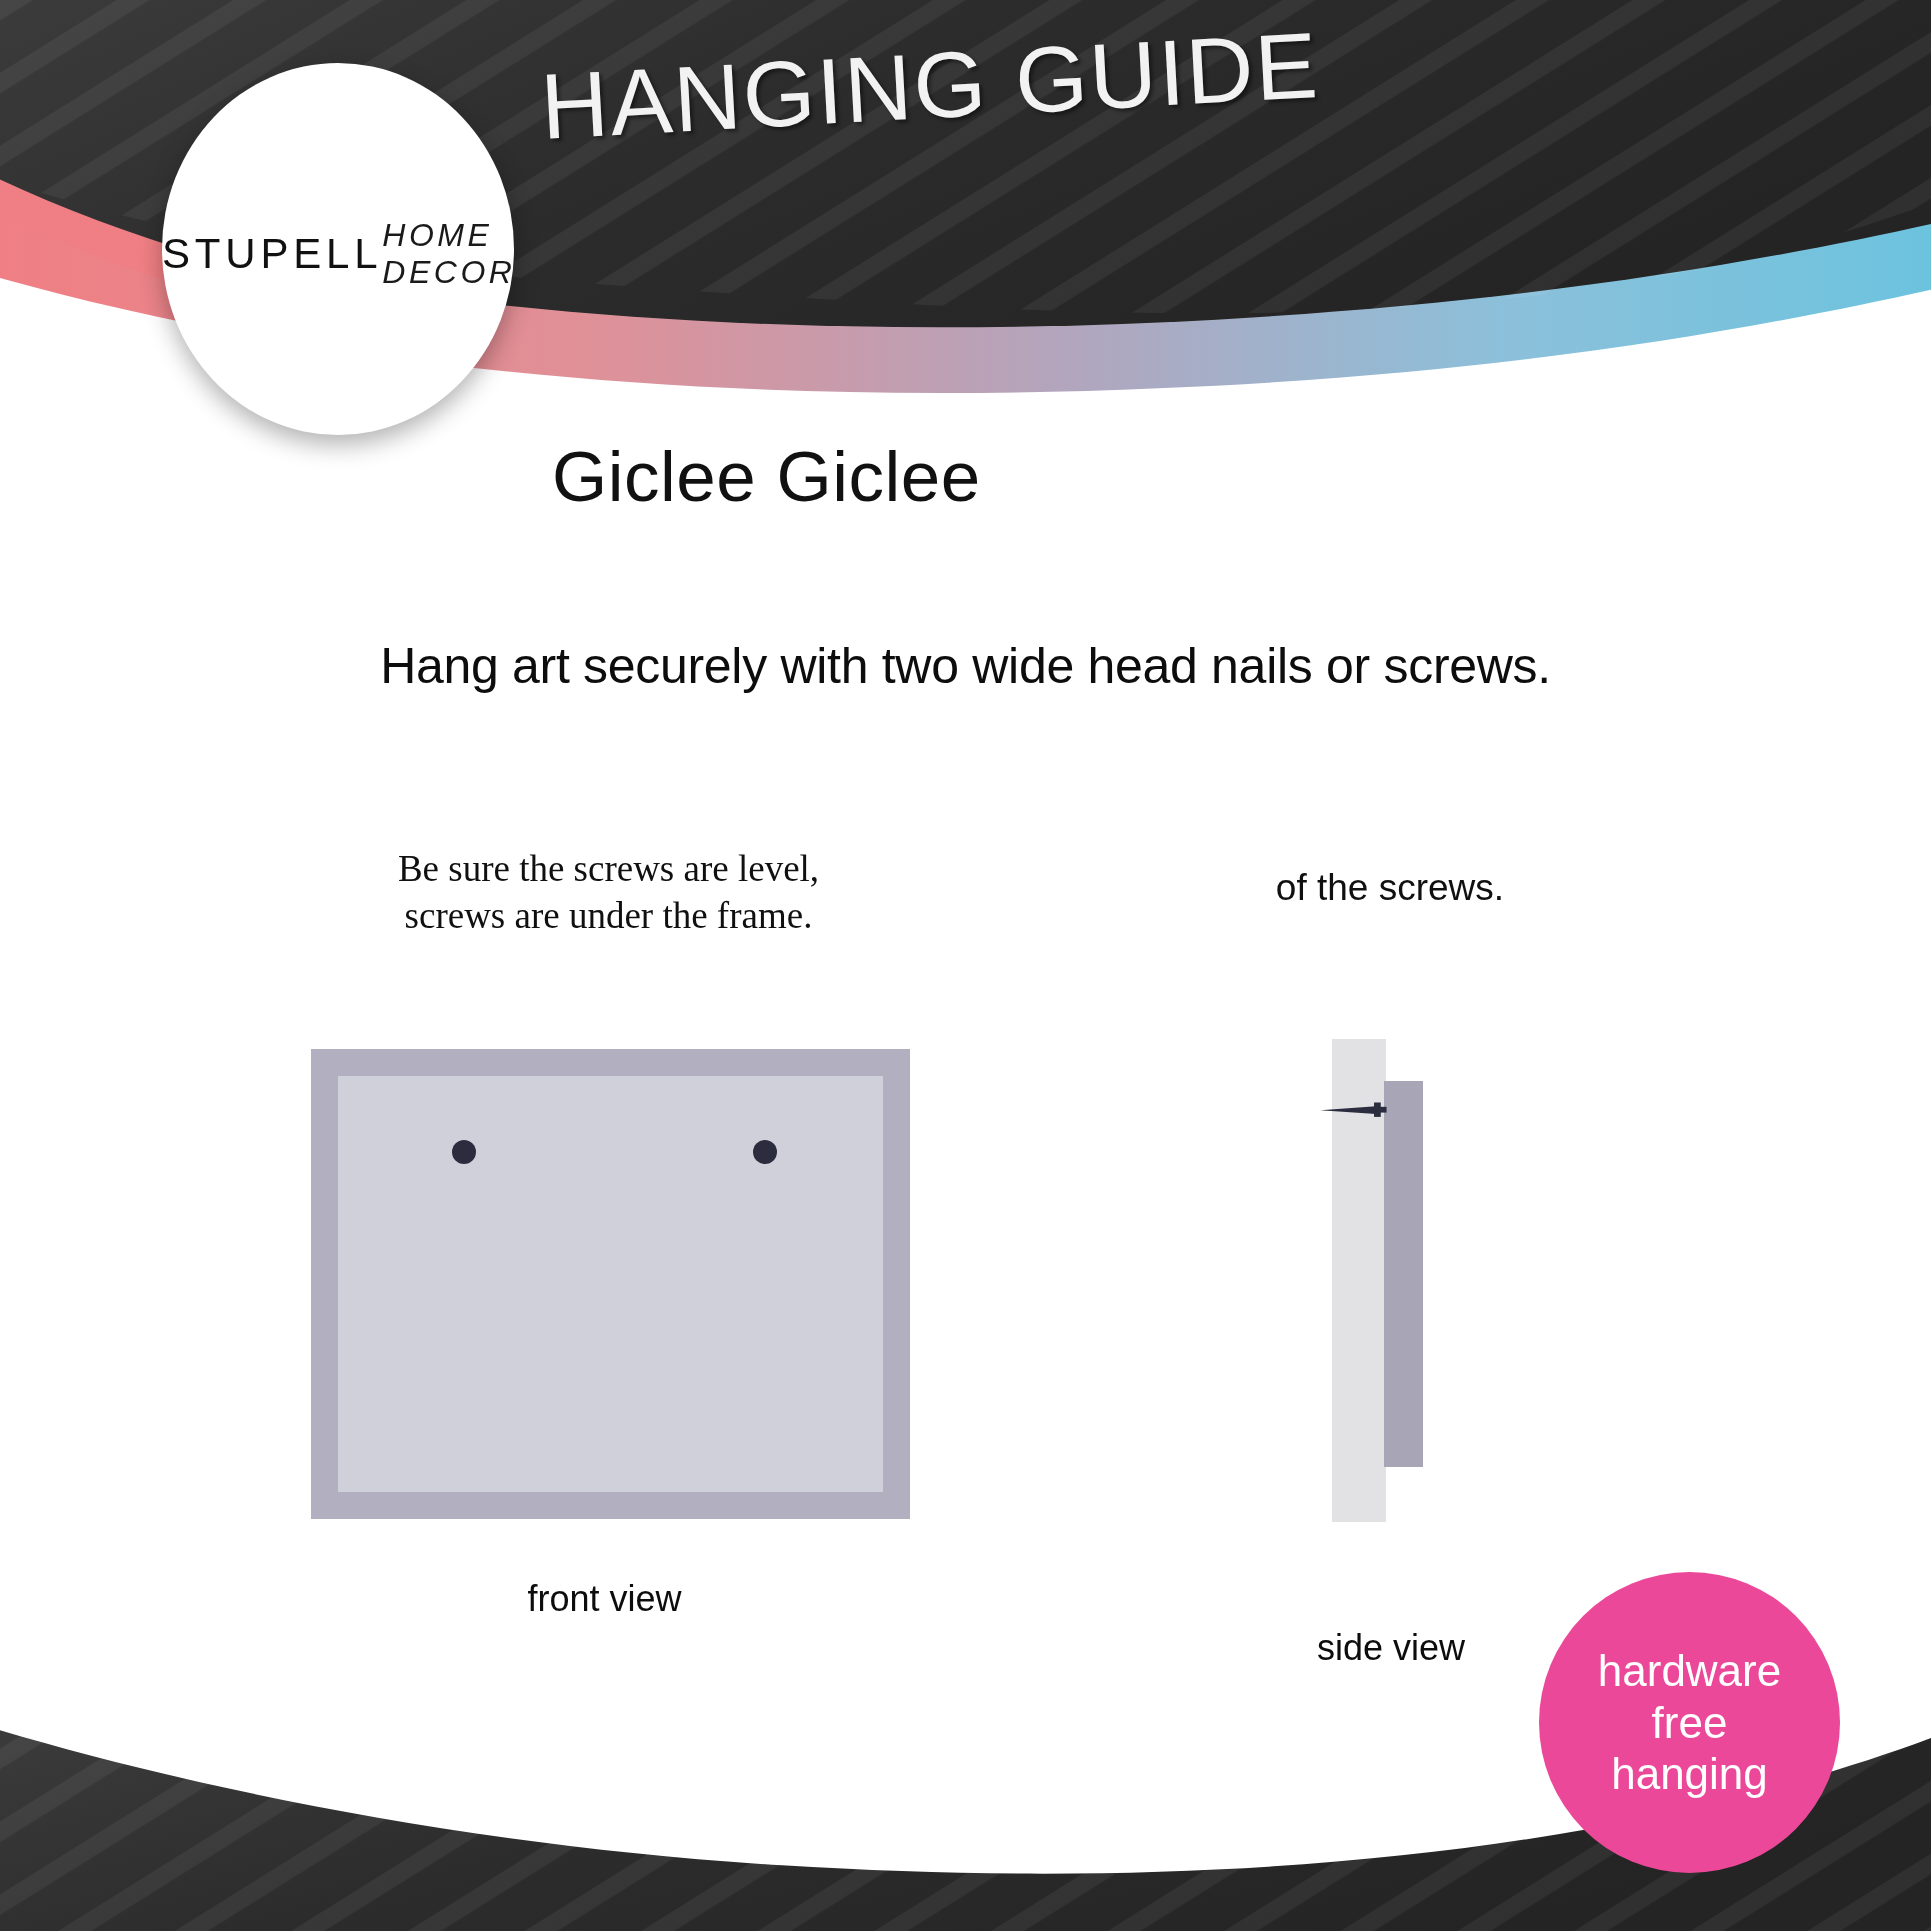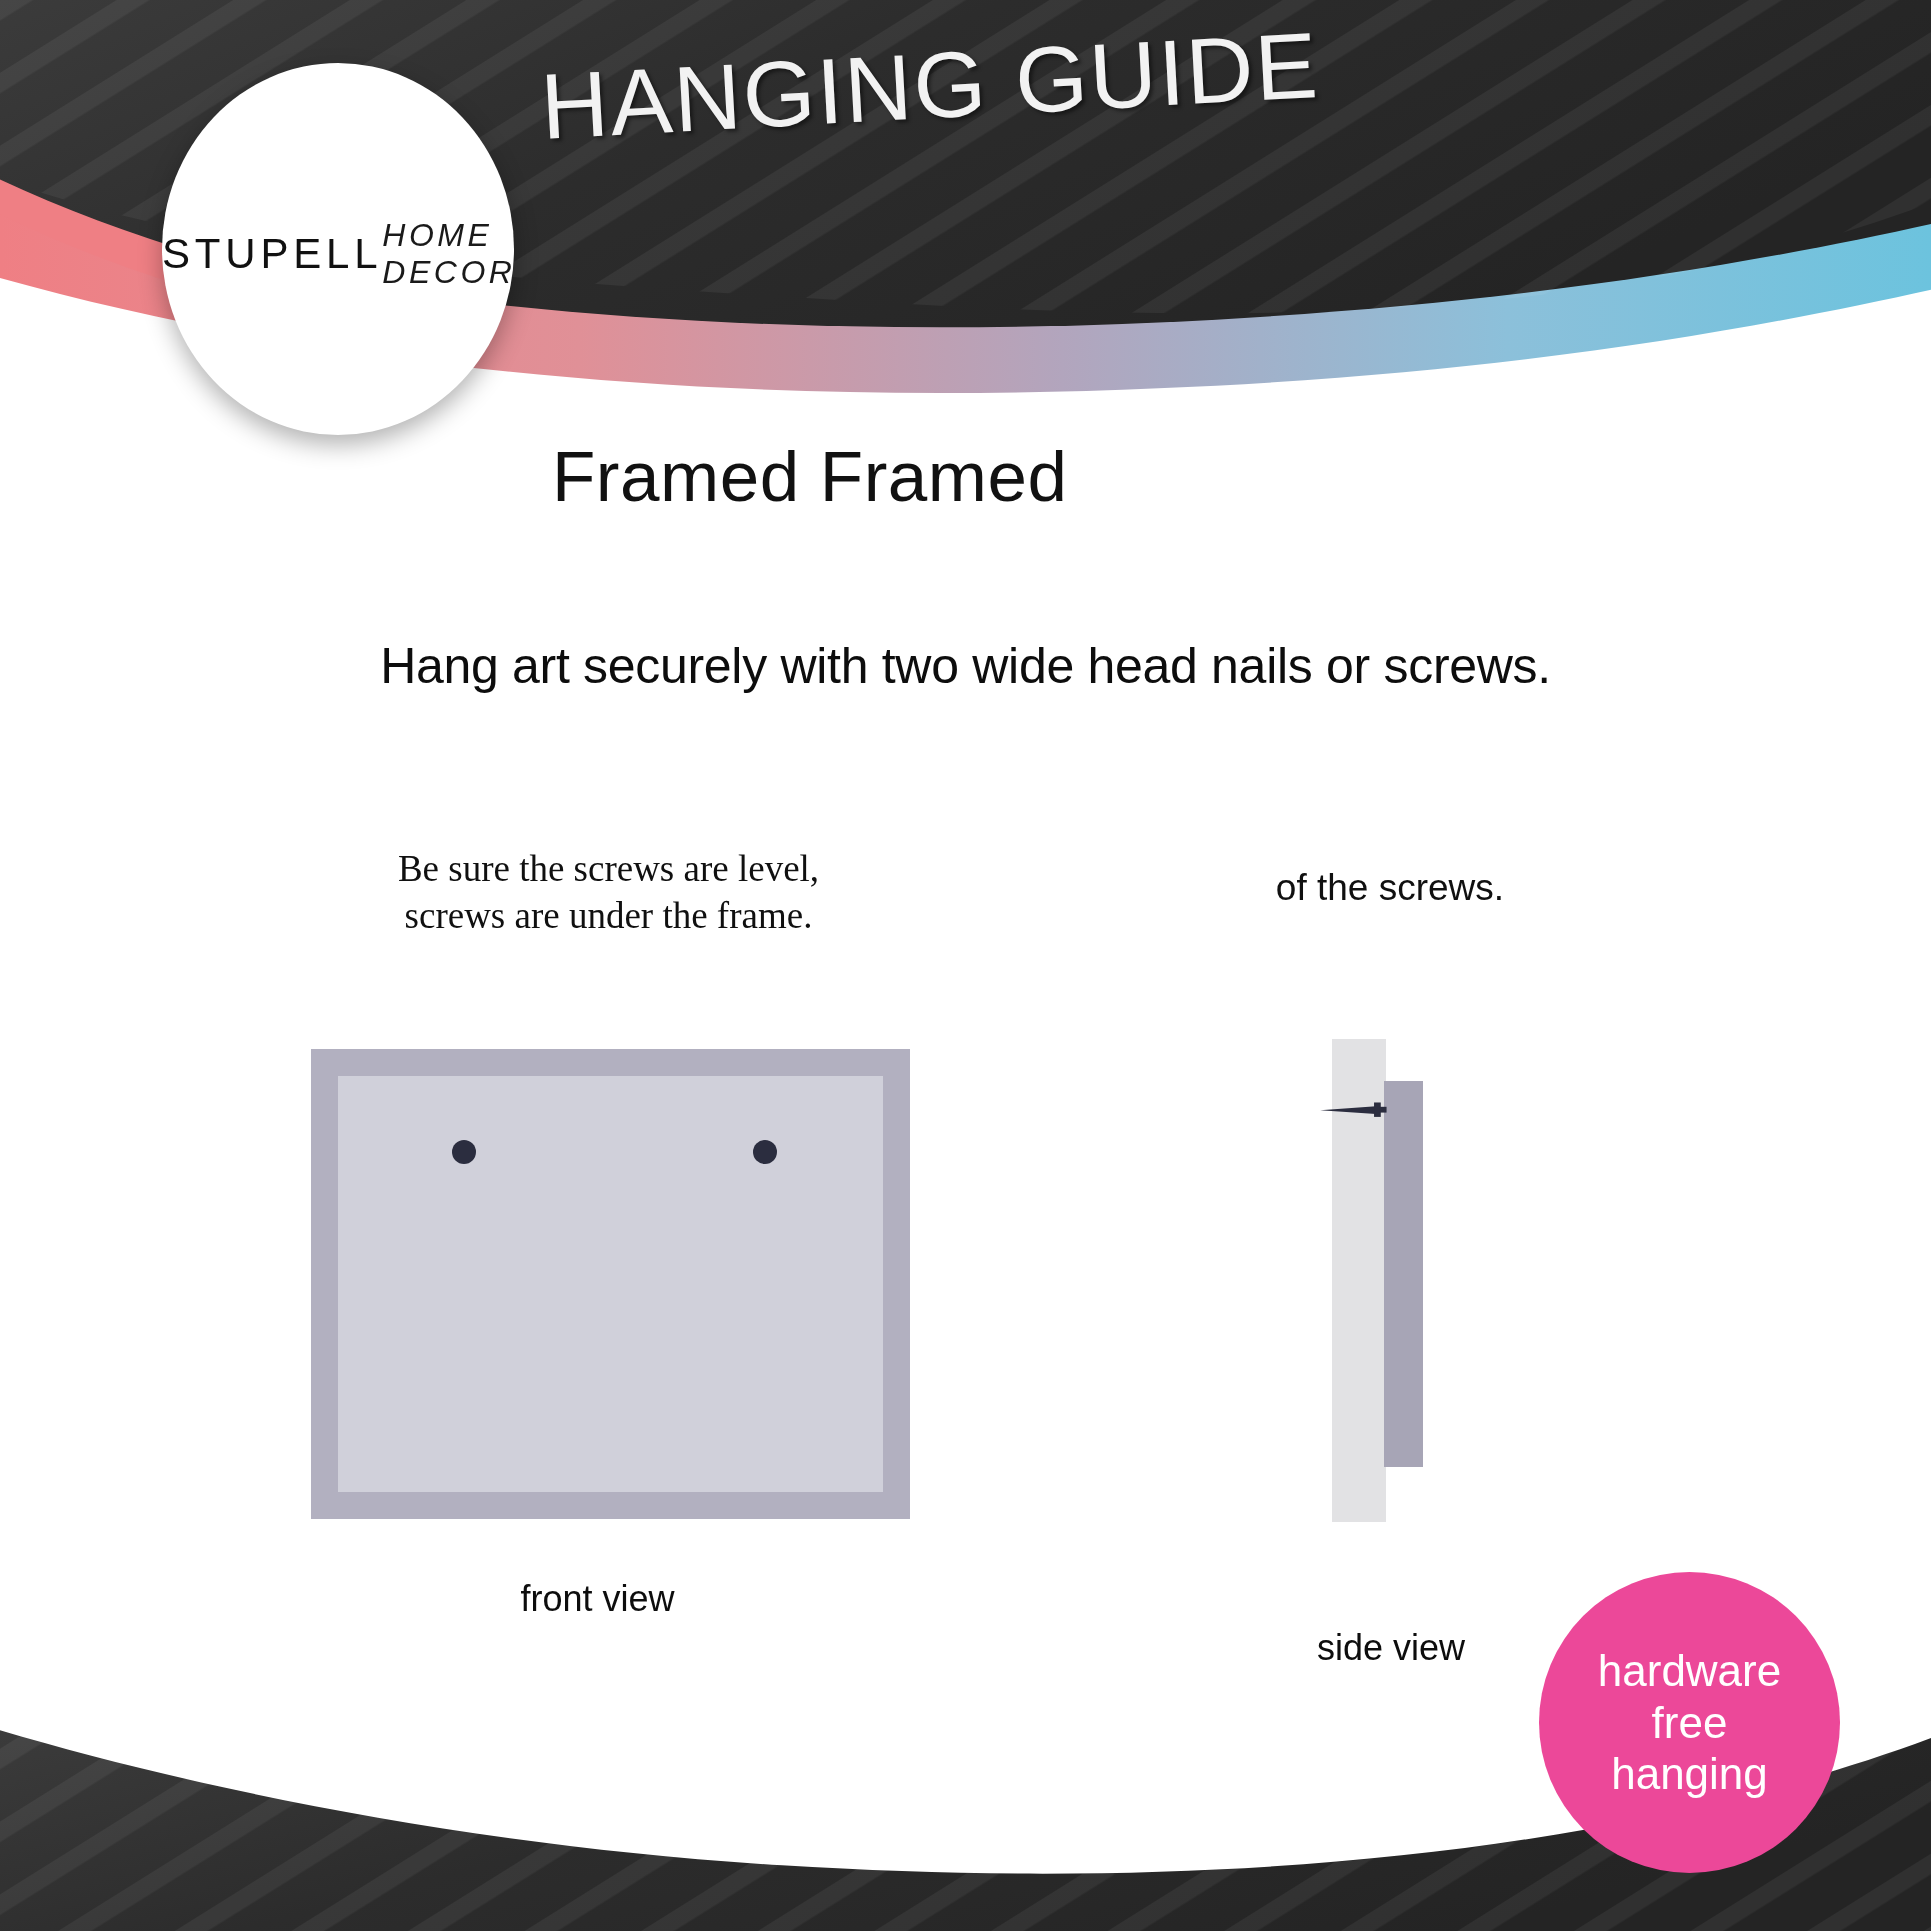--- a/index.html
+++ b/index.html
@@ -206,21 +206,21 @@
 
   
   .view-label {
     position: absolute;
     font-family: "Liberation Sans", sans-serif;
     font-size: 36px;
     color: #0d0d0d;
     text-align: center;
     z-index: 6;
   }
-  #label-front { left: 298px; top: 1578px; width: 599px; }
+  #label-front { left: 305px; top: 1578px; width: 599px; }
   #label-side  { left: 1246px; top: 1595px; width: 290px; margin-top: 32px; }
 
   
   #hardware-badge {
     position: absolute;
     left: 1539px;
     top: 1572px;
     width: 301px;
     height: 301px;
     border-radius: 50%;
@@ -324,21 +324,21 @@
         <path d="M183 50 C162 63 148 77 145 91 C144 99 148 105 153 110
                  C150 101 148 96 150 90 C153 77 165 64 187 52 Z"></path>
       </g>
     </svg>
     <div id="logo-wordmark">STUPELL</div>
     <div id="logo-subwordmark">HOME DECOR</div>
   </div>
 
   <div id="header-title">HANGING GUIDE</div>
 
-  <div id="product-type">Framed Framed</div>
+  <div id="product-type">Giclee Giclee</div>
 
   <div id="main-instruction">Hang art securely with two wide head nails or screws.</div>
 
   <div id="caption-front" class="diagram-caption">
     <div>Be sure the screws are level,</div>
     <div>screws are under the frame.</div>
   </div>
 
   <div id="caption-side" class="diagram-caption">
     <div>of the screws.</div>

